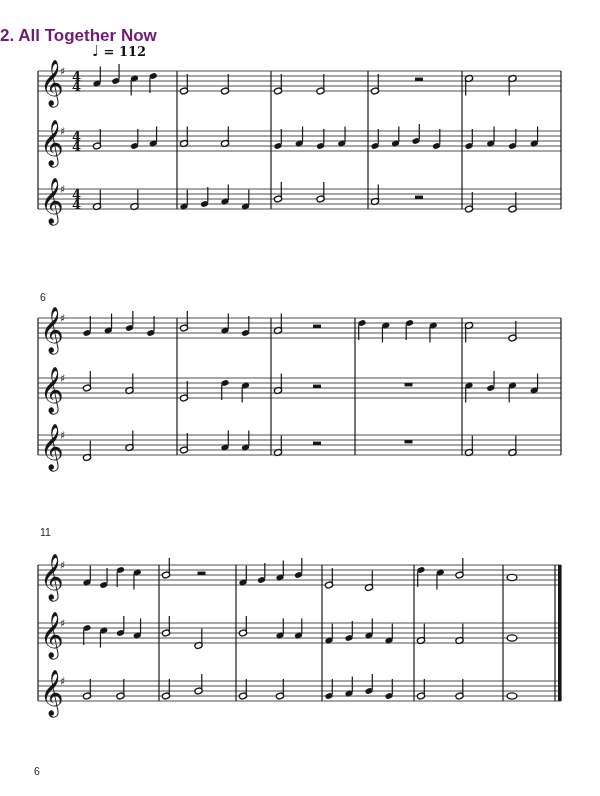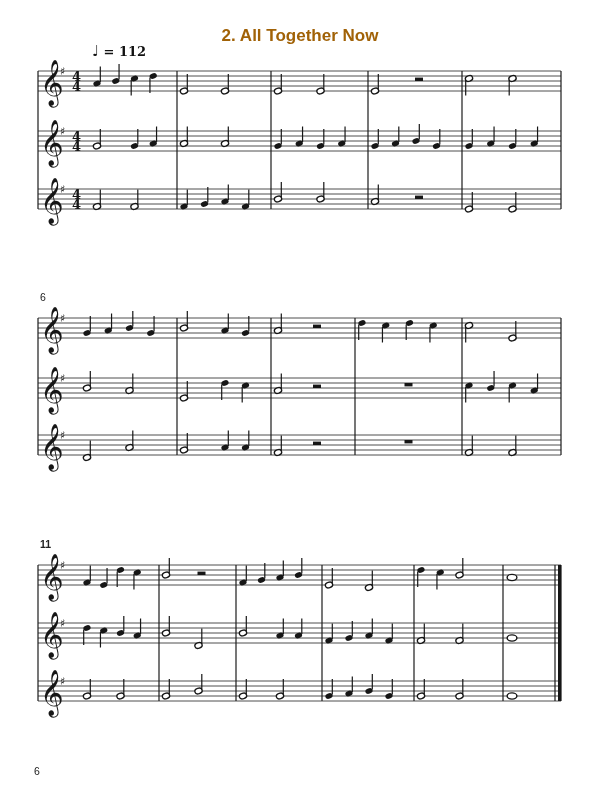--- a/index.html
+++ b/index.html
@@ -1,22 +1,22 @@
 <!DOCTYPE html>
 <html><head>
 <meta charset="utf-8">
 <style>
   html,body{margin:0;padding:0;background:#ffffff;}
   body{width:600px;height:796px;position:relative;font-family:"Liberation Sans",sans-serif;color:#161616;overflow:hidden;}
-  .page-title{position:absolute;top:26px;left:0;right:0;text-align:center;font-size:17px;font-weight:bold;color:#a16207;}
+  .page-title{position:absolute;top:26px;left:0;right:0;font-size:17px;font-weight:bold;color:#701a75;}
   .tempo{position:absolute;left:92px;top:42px;font-size:13px;color:#111;font-family:"DejaVu Serif",serif;font-weight:bold;}
   .tempo .qnote{font-family:"DejaVu Sans",sans-serif;font-size:15px;}
   .mnum{position:absolute;left:40px;font-size:10.5px;color:#222;}
   .mnum-2{top:291px;}
-  .mnum-3{top:538px;font-weight:bold;}
+  .mnum-3{top:526px;}
   .pagenum{position:absolute;left:34px;top:765px;font-size:10.5px;color:#222;}
   svg{position:absolute;left:0;top:0;}
   .sl{stroke:#3a3a3a;stroke-width:0.9;}
   .bar{stroke:#1c1c1c;stroke-width:1.2;}
   .stem{stroke:#161616;stroke-width:1.2;}
   .nh{fill:#161616;}
   .nh-h{fill:#ffffff;stroke:#161616;stroke-width:1.4;}
   .clef{font-family:"DejaVu Sans",sans-serif;font-size:40px;fill:#161616;}
   .sharp{font-family:"DejaVu Sans",sans-serif;font-size:11px;fill:#161616;}
   .tsig{font-family:"DejaVu Serif",serif;font-size:13px;font-weight:bold;fill:#161616;}

